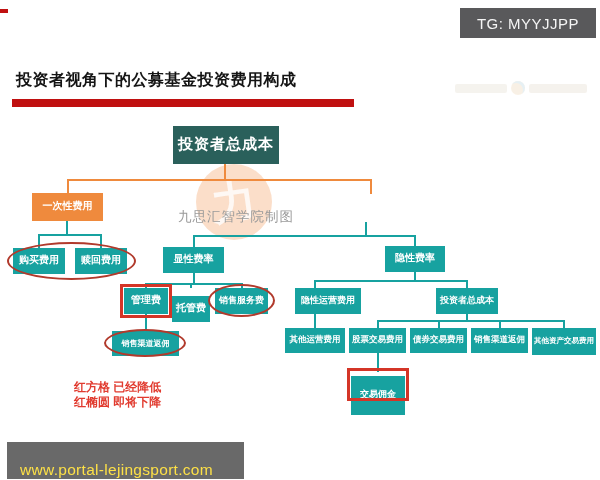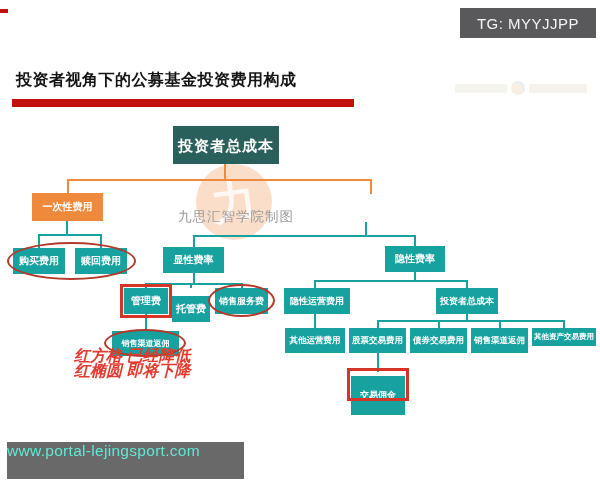--- a/index.html
+++ b/index.html
@@ -4,21 +4,21 @@
 <style>
   html,body{margin:0;padding:0;background:#fff;}
   #stage{
     position:relative;width:600px;height:480px;overflow:hidden;background:#ffffff;
     font-family:"Liberation Sans","DejaVu Sans",sans-serif;
   }
   
   .n{
     position:absolute;box-sizing:border-box;display:flex;align-items:center;justify-content:center;
     text-align:center;color:#fff;font-weight:bold;background:var(--teal,#17a2a0);
-    white-space:nowrap;line-height:1;
+    white-space:nowrap;line-height:1;font-family:Liberation Mono, monospace;
   }
   .n.orange{background:var(--orange,#ef8a3d);}
   .n.dark{background:var(--teal-dark,#2a605b);}
   
   .lh,.lv{position:absolute;background:var(--teal,#17a2a0);}
   .lh{height:2px;}
   .lv{width:2px;}
   .lh.or,.lv.or{background:var(--orange,#ef8a3d);}
   
   .redrect{position:absolute;box-sizing:border-box;border:3px solid var(--red-box,#d43527);background:transparent;}
@@ -36,25 +36,25 @@
   .hdr-wm .bar{height:9px;background:#ece7dd;border-radius:2px;}
   .hdr-wm .dot{width:14px;height:14px;border-radius:50%;background:#f3e3cd;box-shadow:inset -2px 2px 0 #cfe3ea;}
   
   .wm-circle{
     position:absolute;left:196px;top:164px;width:76px;height:76px;border-radius:50%;
     background:rgba(243,153,88,.32);filter:blur(.6px);display:flex;align-items:center;justify-content:center;
   }
   .wm-circle span{font-size:44px;font-weight:bold;color:rgba(255,255,255,.8);transform:rotate(-8deg);}
   .wm-text{position:absolute;left:178px;top:208px;font-size:13.5px;color:#9a9a9a;letter-spacing:1px;}
   
-  .legend{position:absolute;left:74px;top:348px;color:var(--red-text,#e13b2f);font-size:16px;font-weight:bold;line-height:15px;font-style:italic;}
+  .legend{position:absolute;left:74px;top:380px;color:var(--red-text,#e13b2f);font-size:12px;font-weight:bold;line-height:15px;}
   
   .footer{
     position:absolute;left:7px;top:442px;width:237px;height:37px;background:var(--footer-bg,#696969);
-    color:#5eead4;font-size:15.5px;display:flex;align-items:flex-start;box-sizing:border-box;letter-spacing:.3px;
+    color:#fde047;font-size:15.5px;display:flex;align-items:flex-end;padding-left:13px;box-sizing:border-box;letter-spacing:.3px;
   }
 </style>
 </head>
 <body>
 
 <div id="stage">
 
   <div class="corner-dash"></div>
   <div class="badge">TG: MYYJJPP</div>
   <div class="title">投资者视角下的公募基金投资费用构成</div>
@@ -115,29 +115,29 @@
 
   <div class="n" style="left:13px;top:248px;width:52px;height:26px;font-size:10px">购买费用</div>
   <div class="n" style="left:75px;top:248px;width:52px;height:26px;font-size:10px">赎回费用</div>
 
   <div class="n" style="left:163px;top:247px;width:61px;height:26px;font-size:10px">显性费率</div>
   <div class="n" style="left:385px;top:246px;width:60px;height:26px;font-size:10px">隐性费率</div>
 
   <div class="n" style="left:124px;top:288px;width:44px;height:26px;font-size:10px">管理费</div>
   <div class="n" style="left:172px;top:296px;width:38px;height:26px;font-size:10px">托管费</div>
   <div class="n" style="left:215px;top:288px;width:53px;height:26px;font-size:9px">销售服务费</div>
-  <div class="n" style="left:284px;top:288px;width:66px;height:26px;font-size:9px">隐性运营费用</div>
+  <div class="n" style="left:295px;top:288px;width:66px;height:26px;font-size:9px">隐性运营费用</div>
   <div class="n" style="left:436px;top:288px;width:62px;height:26px;font-size:9px">投资者总成本</div>
 
   <div class="n" style="left:112px;top:331px;width:67px;height:25px;font-size:8px">销售渠道返佣</div>
   <div class="n" style="left:285px;top:328px;width:60px;height:25px;font-size:8.5px">其他运营费用</div>
   <div class="n" style="left:349px;top:328px;width:57px;height:25px;font-size:8.5px">股票交易费用</div>
   <div class="n" style="left:410px;top:328px;width:57px;height:25px;font-size:8.5px">债券交易费用</div>
   <div class="n" style="left:471px;top:328px;width:57px;height:25px;font-size:8.5px">销售渠道返佣</div>
-  <div class="n" style="left:532px;top:328px;width:64px;height:18px;font-size:7.5px">其他资产交易费用</div>
+  <div class="n" style="left:532px;top:328px;width:64px;height:27px;font-size:7.5px">其他资产交易费用</div>
 
   <div class="n" style="left:351px;top:376px;width:54px;height:39px;font-size:9px">交易佣金</div>
 
   <div class="redrect" style="left:120px;top:284px;width:52px;height:34px"></div>
   <div class="redrect" style="left:347px;top:368px;width:62px;height:33px"></div>
   <div class="redellipse" style="left:7px;top:242px;width:129px;height:38px"></div>
   <div class="redellipse" style="left:208px;top:284px;width:67px;height:33px"></div>
   <div class="redellipse" style="left:104px;top:329px;width:82px;height:28px"></div>
 
   <div class="legend">

